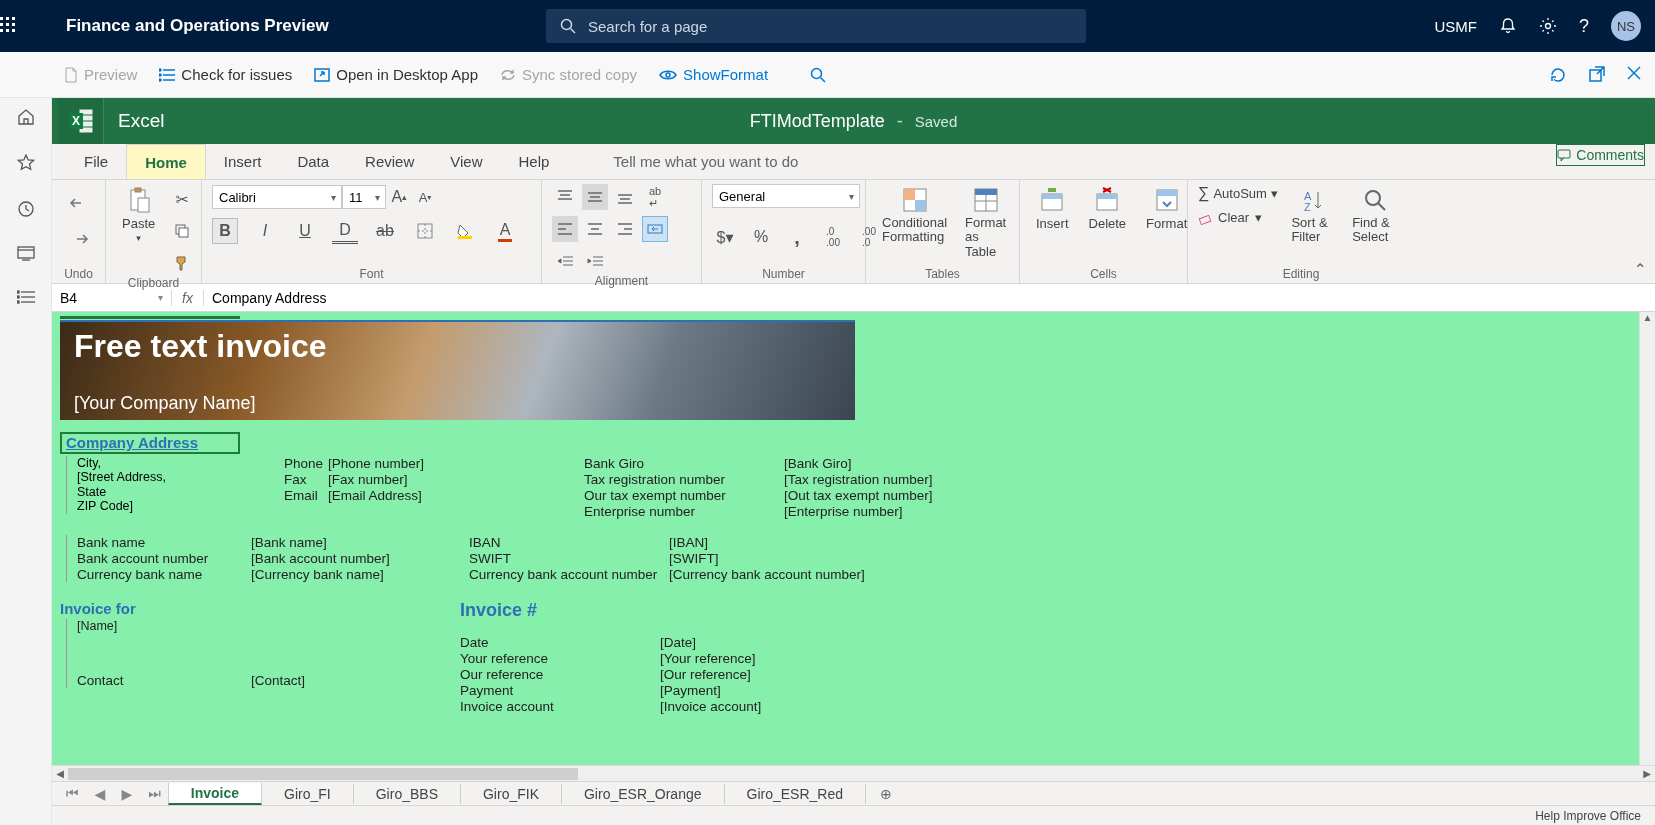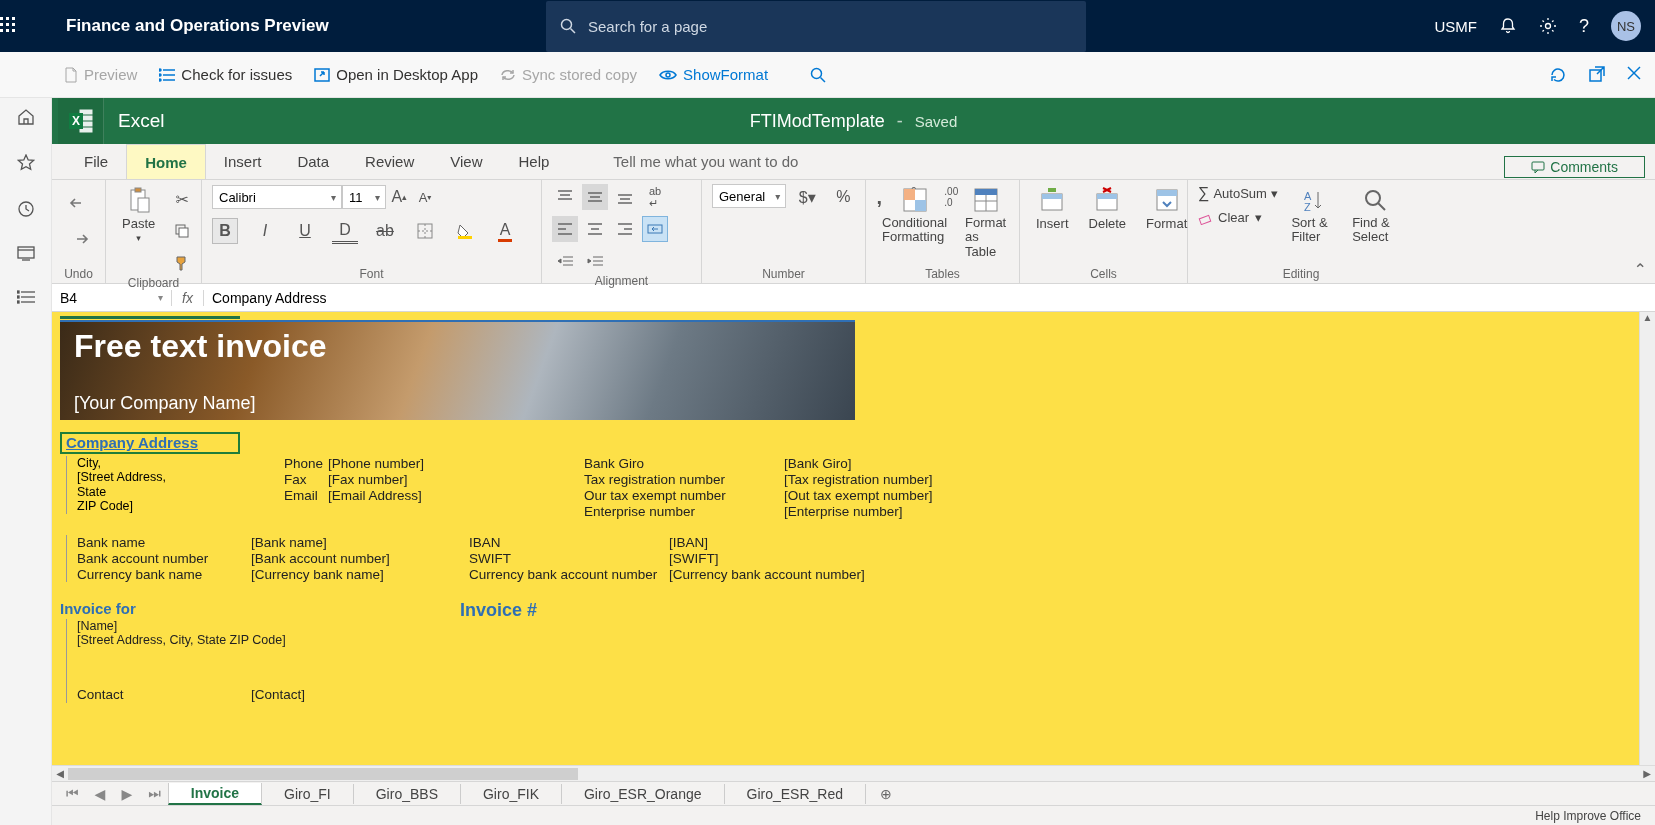--- a/index.html
+++ b/index.html
@@ -2,21 +2,21 @@
 <html><head>
 <meta charset="utf-8">
 <style>
 * { margin: 0; padding: 0; box-sizing: border-box; font-family: "Segoe UI", Arial, sans-serif; }
 body { background: #fff; width: 1655px; height: 825px; overflow: hidden; position: relative; }
 
 
 .topbar { background: #001d3d; height: 52px; display: flex; align-items: center; color: #fff; }
 .topbar .app-launcher { width: 52px; text-align: center; }
 .topbar .app-title { font-size: 17px; font-weight: 600; margin-left: 14px; }
-.topbar .search-box { margin-left: auto; margin-right: auto; background: #1a3659; height: 51px; width: 540px; border-radius: 2px; display: flex; align-items: center; padding: 0 14px; color: #cfd8e3; font-size: 15px; gap: 12px; position: absolute; left: 546px; }
+.topbar .search-box { margin-left: auto; margin-right: auto; background: #1a3659; height: 34px; width: 540px; border-radius: 2px; display: flex; align-items: center; padding: 0 14px; color: #cfd8e3; font-size: 15px; gap: 12px; position: absolute; left: 546px; }
 .topbar .right { margin-left: auto; display: flex; align-items: center; gap: 22px; padding-right: 14px; }
 .topbar .right .company { font-size: 15px; }
 .topbar .avatar { width: 30px; height: 30px; border-radius: 50%; background: #a9c1e6; color: #333; display: flex; align-items: center; justify-content: center; font-size: 13px; }
 
 
 .toolbar2 { height: 46px; background: #f8f8f8; border-bottom: 1px solid #e5e5e5; display: flex; align-items: center; padding-left: 64px; gap: 22px; font-size: 15px; color: #323130; position: relative;}
 .toolbar2 .item { display: flex; align-items: center; gap: 6px; }
 .toolbar2 .item.blue { color: #0078d4; }
 .toolbar2 .item.disabled { color: #a6a6a6; }
 .toolbar2 .right-icons { position: absolute; right: 14px; display: flex; gap: 22px; color: #0078d4; }
@@ -35,21 +35,21 @@
 .excel-title .logo { width: 46px; height:46px; background:#1e6b40; display:flex; align-items:center; justify-content:center; font-weight:bold; font-size:14px; color:#fff; margin-right: 14px; border-right: 1px solid rgba(255,255,255,.15);}
 .excel-title .app { font-size: 19px; }
 .excel-title .docname { position:absolute; left:50%; transform:translateX(-50%); font-size:18px; display:flex; gap:12px; align-items:center;}
 .excel-title .saved { color:#d4ead9; font-size:15px;}
 
 
 .ribbon-tabs { background: #f3f2f1; height: 36px; border-bottom: 1px solid #d6d6d6; display: flex; align-items: stretch; padding-left: 14px; font-size: 15px; color: #444; position: relative;}
 .ribbon-tabs .tab { padding: 0 18px; display:flex; align-items:center; cursor: pointer; }
 .ribbon-tabs .tab.active { background:#fef9c3; border:1px solid #d6d6d6; border-bottom:none; color:#217346; font-weight:600;}
 .ribbon-tabs .tellme { margin-left: 28px; color:#666; }
-.ribbon-tabs .comments { position:absolute; right:10px; top:12px; border:1px solid #217346; color:#217346; padding:2px 26px; font-size:14px; display:flex; align-items:center; gap:5px;}
+.ribbon-tabs .comments { position:absolute; right:10px; top:0; border:1px solid #217346; color:#217346; padding:2px 0; font-size:14px; display:flex; align-items:center; gap:5px;}
 
 
 .ribbon { background: #f3f2f1; height: 104px; border-bottom: 1px solid #d6d6d6; display:flex; position:relative;}
 .rgroup { border-right: 1px solid #d6d6d6; padding: 4px 10px 2px; display:flex; flex-direction:column; justify-content:space-between;}
 .rgroup .gtitle { text-align:center; font-size:12px; color:#666; }
 .rgroup .gbody {  display:flex; align-items:flex-start; gap:8px; }
 .ribbon .collapse { position:absolute; right:8px; bottom:4px; color:#666;}
 
 .iconbtn { width:26px; height:26px; display:inline-flex; align-items:center; justify-content:center; color:#555; }
 .bigbtn { display:flex; flex-direction:column; align-items:center; justify-content:center; gap:2px; font-size:13px; color:#444; padding:2px 6px;}
@@ -57,21 +57,21 @@
 .sel { height:24px; border:1px solid #c8c8c8; background:#fff; font-size:13px; padding:0 20px 0 6px; display:inline-flex; align-items:center; position:relative;}
 .sel::after{content:"▾"; position:absolute; right:5px; color:#666; font-size:10px;}
 
 
 .fbar { height:28px; border-bottom:1px solid #d6d6d6; display:flex; align-items:center; font-size:14px;}
 .fbar .nbox { width:120px; border-right:1px solid #d6d6d6; padding:0 8px; display:flex; align-items:center; justify-content:space-between;}
 .fbar .fx { width:32px; text-align:center; font-style:italic; color:#666; border-right:1px solid #d6d6d6;}
 .fbar .fcontent { padding:0 8px; }
 
 
-.sheet { position:absolute; top:214px; left:0; right:0; bottom:44px; overflow:hidden; background:#fde047;}
+.sheet { position:absolute; top:214px; left:0; right:0; bottom:44px; overflow:hidden; background:#86efac;}
 .sheet-inner { padding: 4px 8px 0 8px; }
 
 .banner { width: 795px; height: 100px; background: linear-gradient(110deg, #3a2a18 0%, #8a5a28 25%, #c49b6c 45%, #aeb6be 60%, #6d7a85 75%, #3a4550 100%); color:#fff; padding:6px 14px; display:flex; flex-direction:column; justify-content:space-between; border-top: 2px solid #2f6fb4;}
 .banner .h1 { font-size:32px; font-weight:600;}
 .banner .h2 { font-size:18px; }
 
 .celltext { font-size: 13.5px; color:#222; }
 .section-title { color:#2f6fb4; font-size:15px; font-weight:600; text-decoration: underline;}
 .section-title2 { color:#2f6fb4; font-size:18px; font-weight:600;}
 .grid2 { display:grid; grid-template-columns: 220px 170px 200px 200px; column-gap:0; row-gap:1px; margin-left:6px;}
@@ -444,21 +444,21 @@
                 <line x1="6" y1="6" x2="16" y2="6"></line>
                 <line x1="6" y1="10" x2="16" y2="10"></line>
                 <path d="M1 4l3 2-3 2z" fill="#666"></path>
               </svg>
             </span>
         </div>
       </div>
       <div class="gtitle">Alignment</div>
     </div>
     <div class="rgroup" style="width:164px">
-      <div class="gbody" style="flex-direction:row; gap:8px; width:100%">
+      <div class="gbody" style="flex-direction:column; gap:16px; width:100%">
         <div class="sel" style="width:148px">General</div>
         <div style="display:flex; gap:10px">
           <span class="iconbtn">$▾</span>
           <span class="iconbtn">%</span>
           <span class="iconbtn" style="font-size:20px;font-weight:bold">,</span>
           <span class="iconbtn" style="font-size:10px">.0<br>.00</span>
           <span class="iconbtn" style="font-size:10px">.00<br>.0</span>
         </div>
       </div>
       <div class="gtitle">Number</div>
@@ -610,30 +610,41 @@
             <div>Currency bank account number</div>
             <div>[Currency bank account number]</div>
         </div>
       </div>
 
       <div style="display:flex; margin-top:18px">
         <div style="width:400px">
           <div class="section-title" style="text-decoration:none">Invoice for</div>
           <div class="bl celltext" style="margin-left:6px; margin-top:2px; line-height:1.15; font-size:12.5px">
             <div>[Name]</div>
-            <div>[Street Address, City, State ZIP Code]</div>
             <div style="height:40px"></div>
             <div style="display:grid; grid-template-columns:174px 200px">
               <div style="font-size:13.5px">Contact</div>
                 <div style="font-size:13.5px">[Contact]</div>
             </div>
           </div>
         </div>
         <div>
           <div class="section-title2">Invoice #</div>
+          <div class="celltext" style="margin-top:14px; display:grid; grid-template-columns:200px 200px; row-gap:1px">
+            <div>Date</div>
+              <div>[Date]</div>
+            <div>Your reference</div>
+              <div>[Your reference]</div>
+            <div>Our reference</div>
+              <div>[Our reference]</div>
+            <div>Payment</div>
+              <div>[Payment]</div>
+            <div>Invoice account</div>
+              <div>[Invoice account]</div>
+          </div>
         </div>
       </div>
     </div>
   </div>
 
   <div class="vscroll">
       <div class="arr">▲</div>
     </div>
 
   <div class="hscroll">

